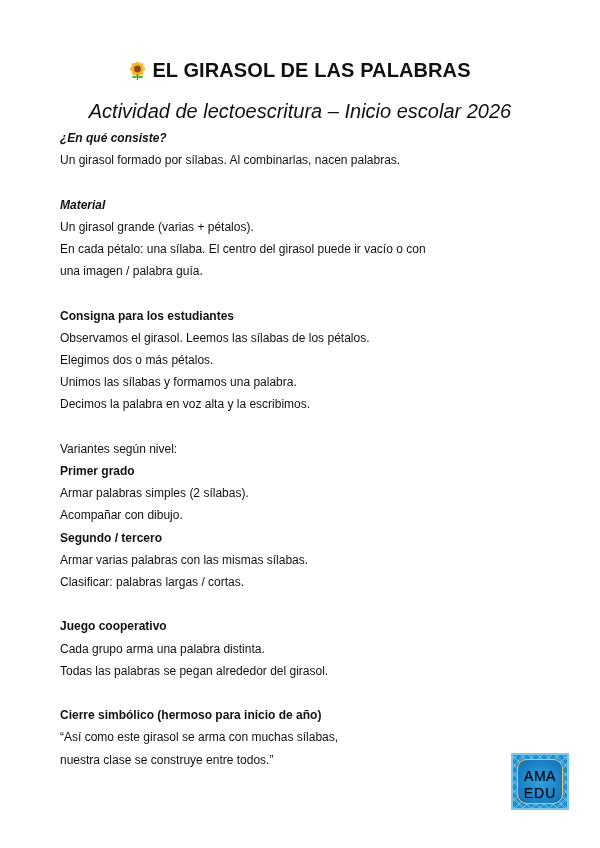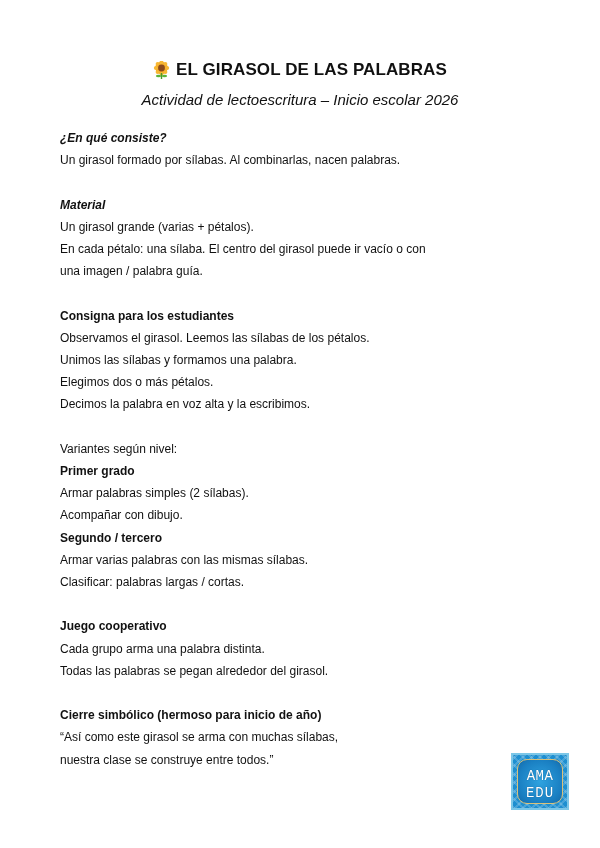--- a/index.html
+++ b/index.html
@@ -21,39 +21,39 @@
       width: 600px; height: 848px;
       background: #ffffff;
     }
     .title-block {
       position: absolute;
       left: 0; top: 58px;
       width: 600px;
       text-align: center;
     }
     .title {
-      font-size: 17px;
+      font-size: 20px;
       font-weight: bold;
       line-height: 24px;
       letter-spacing: 0.1px;
       display: inline-flex;
       align-items: center;
       gap: 6px;
     }
     .sunflower {
       display: inline-block;
       width: 17px; height: 18px;
       position: relative;
       top: 0px;
     }
     .subtitle {
-      font-size: 15px;
+      font-size: 20px;
       font-style: italic;
       line-height: 22px;
-      margin-top: 6px;
+      margin-top: 16px;
     }
     .content {
       position: absolute;
       left: 60px; top: 127px;
       width: 500px;
       font-size: 12px;
       line-height: 22.2px;
     }
     .content p { margin: 0; }
     .h-it { font-weight: bold; font-style: italic; }
@@ -78,22 +78,22 @@
     .logo-pattern {
       position: absolute; inset: 0;
       background:
         repeating-linear-gradient(45deg, rgba(255,255,255,0.18) 0 2px, transparent 2px 6px),
         repeating-linear-gradient(-45deg, rgba(255,255,255,0.18) 0 2px, transparent 2px 6px);
     }
     .logo-text {
       position: absolute;
       left: 0; right: 0;
       text-align: center;
-      font-family: Liberation Mono, monospace;
-      color: #ffffff;
+      font-family: Liberation Sans, sans-serif;
+      color: #000000;
       font-size: 14px;
       line-height: 14px;
       text-shadow: 0 0 1px #0b4d80;
     }
     .logo-t1 { top: 14px; letter-spacing: 0.5px; }
     .logo-t2 { top: 31px; letter-spacing: 1px; }
   </style>
 </head>
 <body>
 
@@ -139,22 +139,22 @@
       <p class="h-it">Material</p>
       <p>Un girasol grande (varias + pétalos).</p>
       <p>En cada pétalo: una sílaba. El centro del girasol puede ir vacío o con</p>
       <p>una imagen / palabra guía.</p>
     </section>
     <div class="gap"></div>
 
     <section>
       <p class="h-b">Consigna para los estudiantes</p>
       <p>Observamos el girasol. Leemos las sílabas de los pétalos.</p>
+      <p>Elegimos dos o más pétalos.</p>
       <p>Unimos las sílabas y formamos una palabra.</p>
-      <p>Elegimos dos o más pétalos.</p>
       <p>Decimos la palabra en voz alta y la escribimos.</p>
     </section>
     <div class="gap"></div>
 
     <section>
       <p>Variantes según nivel:</p>
       <p class="h-b">Primer grado</p>
       <p>Armar palabras simples (2 sílabas).</p>
       <p>Acompañar con dibujo.</p>
       <p class="h-b">Segundo / tercero</p>

